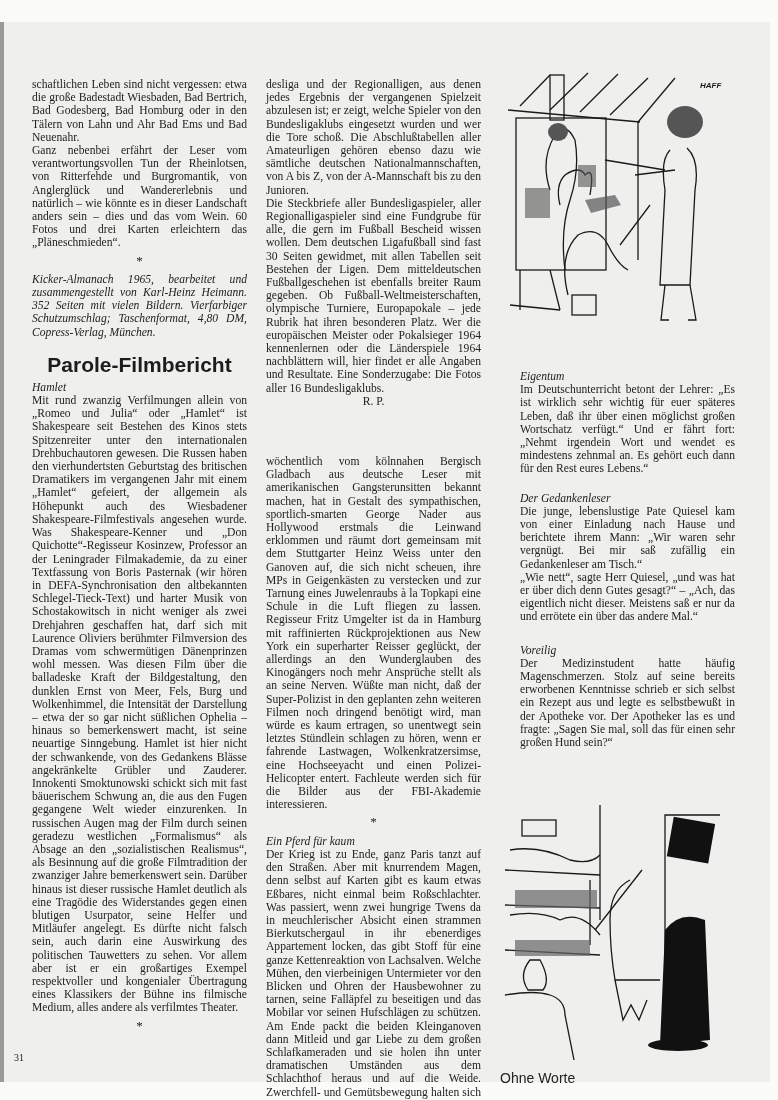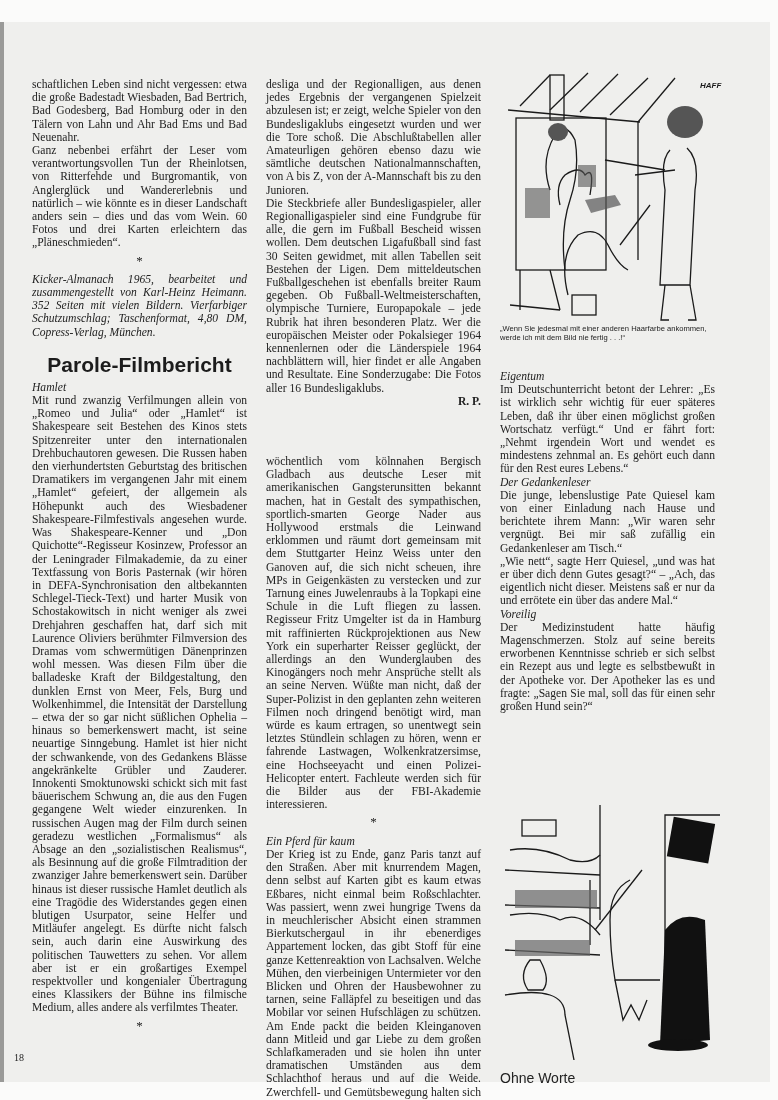--- a/index.html
+++ b/index.html
@@ -4,21 +4,21 @@
 <style>
   html,body{margin:0;padding:0;}
   body{width:778px;height:1100px;overflow:hidden;background:#fff;position:relative;font-family:"DejaVu Serif","Liberation Serif",serif;}
   .page{position:absolute;left:0;top:0;width:778px;height:1100px;background:#fbfbfa;padding-left:8px;}
   .paper{position:absolute;left:4px;top:22px;width:766px;height:1060px;background:#efefed;}
   .leftedge{position:absolute;left:0;top:22px;width:4px;height:1060px;background:#9a9a98;}
   .col{position:absolute;font-family:"Liberation Serif","DejaVu Serif",serif;font-size:11.6px;line-height:13.2px;color:#222;text-align:justify;hyphens:auto;}
   .col p{margin:0;}
   .ital{font-style:italic;}
   .star{text-align:center;margin:4px 0 6px 0;font-size:13px;}
-  .sig{text-align:right;font-weight:bold;}
+  .sig{text-align:center;}
   .headline{font-family:"Liberation Sans","DejaVu Sans",sans-serif;font-weight:bold;font-size:21px;line-height:24px;color:#1c1c1c;margin:14px 0 4px 0;text-align:center;}
   .c1{left:32px;top:78px;width:215px;}
   .c2a{left:266px;top:78px;width:215px;}
   .cap{position:absolute;font-family:"Liberation Sans","DejaVu Sans",sans-serif;font-size:7.6px;line-height:9px;color:#222;}
   .pagenum{position:absolute;left:14px;top:1052px;font-size:10px;font-family:"Liberation Serif",serif;color:#222;}
   .cartoon{position:absolute;}
 </style>
 </head>
 <body>
 
@@ -77,29 +77,28 @@
     </g>
     <g fill="#555">
       <ellipse cx="185" cy="52" rx="18" ry="16"></ellipse>
       <ellipse cx="58" cy="62" rx="10" ry="9"></ellipse>
       <rect x="25" y="118" width="25" height="30" opacity="0.6"></rect>
       <rect x="78" y="95" width="18" height="22" opacity="0.6"></rect>
       <path d="M85 130 l30 -5 l6 10 l-30 8 z" opacity="0.7"></path>
     </g>
     <text x="200" y="18" font-family="Liberation Sans, sans-serif" font-size="8" font-style="italic" font-weight="bold" fill="#1a1a1a">HAFF</text>
   </svg>
-  <div class="cap" style="left:500px;top:324px;width:225px;">„Wenn Sie jedesmal mit einer anderen Haarfarbe ankommen, werde ich mit dem Bild nie fertig . . .!“</div>
 
-  <div class="col" style="left:500px;top:370px;width:215px;">
+  <div class="col" style="left:520px;top:370px;width:215px;">
     <p class="ital">Eigentum</p>
     <p>Im Deutschunterricht betont der Lehrer: „Es ist wirklich sehr wichtig für euer späteres Leben, daß ihr über einen möglichst großen Wortschatz verfügt.“ Und er fährt fort: „Nehmt irgendein Wort und wendet es mindestens zehnmal an. Es gehört euch dann für den Rest eures Lebens.“</p>
-    <p class="ital" style="">Der Gedankenleser</p>
+    <p class="ital" style="margin-top:16px;">Der Gedankenleser</p>
     <p>Die junge, lebenslustige Pate Quiesel kam von einer Einladung nach Hause und berichtete ihrem Mann: „Wir waren sehr vergnügt. Bei mir saß zufällig ein Gedankenleser am Tisch.“</p>
     <p>„Wie nett“, sagte Herr Quiesel, „und was hat er über dich denn Gutes gesagt?“ – „Ach, das eigentlich nicht dieser. Meistens saß er nur da und errötete ein über das andere Mal.“</p>
-    <p class="ital" style="margin-top:0;">Voreilig</p>
+    <p class="ital" style="margin-top:20px;">Voreilig</p>
     <p>Der Medizinstudent hatte häufig Magenschmerzen. Stolz auf seine bereits erworbenen Kenntnisse schrieb er sich selbst ein Rezept aus und legte es selbstbewußt in der Apotheke vor. Der Apotheker las es und fragte: „Sagen Sie mal, soll das für einen sehr großen Hund sein?“</p>
   </div>
 
   <svg class="cartoon" style="left:500px;top:800px;" width="230" height="260" viewBox="0 0 230 260">
     <g fill="none" stroke="#1a1a1a" stroke-width="1.3">
       <rect x="22" y="20" width="34" height="16"></rect>
       <line x1="100" y1="5" x2="100" y2="120"></line>
       <path d="M165 205 l0 -190 l55 0"></path>
       <line x1="5" y1="70" x2="100" y2="75"></line>
       <line x1="5" y1="105" x2="100" y2="108"></line>
@@ -118,14 +117,14 @@
       <path d="M165 130 q15 -20 40 -10 l5 120 l-50 5 z"></path>
       <ellipse cx="178" cy="245" rx="30" ry="6"></ellipse>
     </g>
     <g fill="#666">
       <rect x="15" y="90" width="82" height="18" opacity="0.7"></rect>
       <rect x="15" y="140" width="75" height="16" opacity="0.7"></rect>
     </g>
   </svg>
   <div class="cap" style="left:500px;top:1074px;font-size:14px;">Ohne Worte</div>
 
-  <div class="pagenum">18</div>
+  <div class="pagenum">31</div>
 </div>
 
 </body></html>

